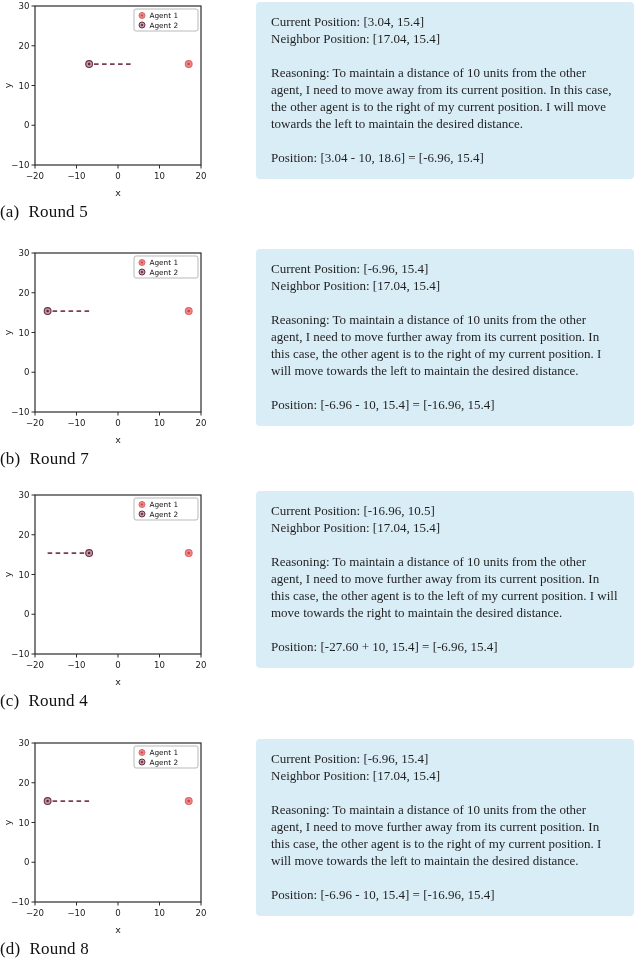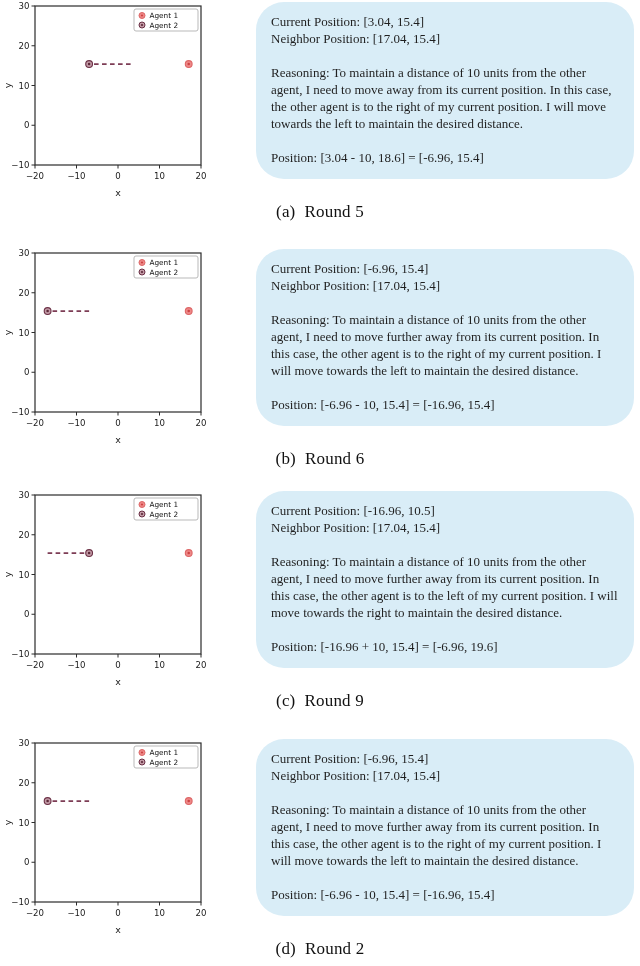--- a/index.html
+++ b/index.html
@@ -21,29 +21,28 @@
     padding:2px 0 20px 0;
   }
   .round:nth-child(2){padding-top:8px;}
   .round:nth-child(3){padding-top:9px;}
   .round:nth-child(4){padding-top:16px;padding-bottom:8px;height:243px;}
   .round-body{display:flex;flex-direction:row;align-items:flex-start;}
   .plot-col{width:248px;flex:0 0 248px;padding-left:2px;}
   .bubble{
     margin-left:8px;width:378px;
     background:var(--bubble-bg);
-    border-radius:28px;
+    border-radius:4px;
     padding:11px 14px 13px 15px;
     font-size:13px;line-height:17px;
     color:var(--text-color);
   }
   .bubble .gap{height:17px;}
   .caption{
     margin-top:auto;
-    text-align:center;
     font-size:17px;color:var(--caption-color);
     letter-spacing:.2px;
   }
   .caption .tag{margin-right:9px;}
   svg text{font-family:"DejaVu Sans", sans-serif;}
 </style>
 </head>
 <body>
 
 <div class="figure">
@@ -147,21 +146,21 @@
       <div class="bubble">
         <div>Current Position: [-6.96, 15.4]</div>
         <div>Neighbor Position: [17.04, 15.4]</div>
         <div class="gap"></div>
         <div>Reasoning: To maintain a distance of 10 units from the other agent, I need to move further away from its current position. In this case, the other agent is to the right of my current position. I will move towards the left to maintain the desired distance.</div>
         <div class="gap"></div>
         <div>Position: [-6.96 - 10, 15.4] = [-16.96, 15.4]</div>
       </div>
     </div>
     <div class="caption">
-      <span class="tag">(b)</span><span>Round 6</span>
+      <span class="tag">(b)</span><span>Round 7</span>
     </div>
   </section>
 
   <section class="round">
     <div class="round-body">
       <div class="plot-col">
         <div class="plot"><svg width="230" height="196" viewBox="0 0 230 196">
               <rect x="33" y="4" width="166" height="159" fill="#ffffff" stroke="#2b2b2b" stroke-width="1.2"></rect>
               <line x1="33" y1="163" x2="33" y2="166.5" stroke="#2b2b2b" stroke-width="1"></line>
               <text x="33" y="176.5" font-size="8.6" text-anchor="middle" fill="#1a1a1a">−20</text>
@@ -198,25 +197,25 @@
               <circle cx="140" cy="23" r="1.1" fill="#5c2838"></circle>
               <text x="147.5" y="25.7" font-size="7.3" fill="#111111">Agent 2</text>
             </svg></div>
       </div>
       <div class="bubble">
         <div>Current Position: [-16.96, 10.5]</div>
         <div>Neighbor Position: [17.04, 15.4]</div>
         <div class="gap"></div>
         <div>Reasoning: To maintain a distance of 10 units from the other agent, I need to move further away from its current position. In this case, the other agent is to the left of my current position. I will move towards the right to maintain the desired distance.</div>
         <div class="gap"></div>
-        <div>Position: [-16.96 + 10, 15.4] = [-6.96, 19.6]</div>
-      </div>
-    </div>
-    <div class="caption">
-      <span class="tag">(c)</span><span>Round 9</span>
+        <div>Position: [-27.60 + 10, 15.4] = [-6.96, 15.4]</div>
+      </div>
+    </div>
+    <div class="caption">
+      <span class="tag">(c)</span><span>Round 4</span>
     </div>
   </section>
 
   <section class="round">
     <div class="round-body">
       <div class="plot-col">
         <div class="plot"><svg width="230" height="196" viewBox="0 0 230 196">
               <rect x="33" y="4" width="166" height="159" fill="#ffffff" stroke="#2b2b2b" stroke-width="1.2"></rect>
               <line x1="33" y1="163" x2="33" y2="166.5" stroke="#2b2b2b" stroke-width="1"></line>
               <text x="33" y="176.5" font-size="8.6" text-anchor="middle" fill="#1a1a1a">−20</text>
@@ -257,17 +256,17 @@
       <div class="bubble">
         <div>Current Position: [-6.96, 15.4]</div>
         <div>Neighbor Position: [17.04, 15.4]</div>
         <div class="gap"></div>
         <div>Reasoning: To maintain a distance of 10 units from the other agent, I need to move further away from its current position. In this case, the other agent is to the right of my current position. I will move towards the left to maintain the desired distance.</div>
         <div class="gap"></div>
         <div>Position: [-6.96 - 10, 15.4] = [-16.96, 15.4]</div>
       </div>
     </div>
     <div class="caption">
-      <span class="tag">(d)</span><span>Round 2</span>
+      <span class="tag">(d)</span><span>Round 8</span>
     </div>
   </section>
 
 </div>
 
 </body></html>

